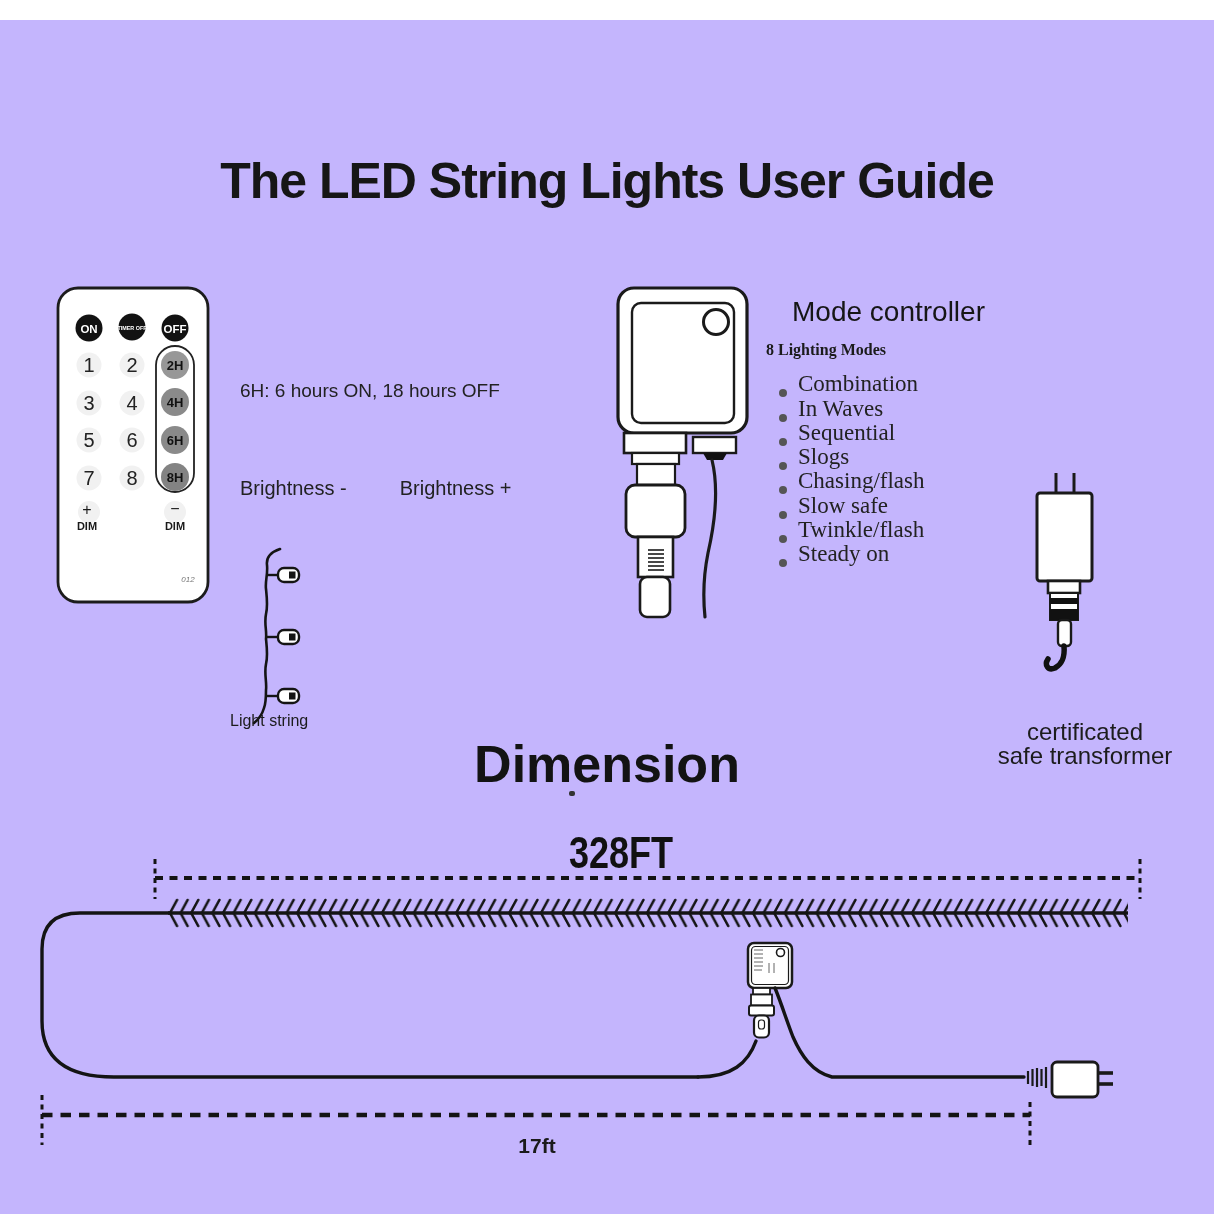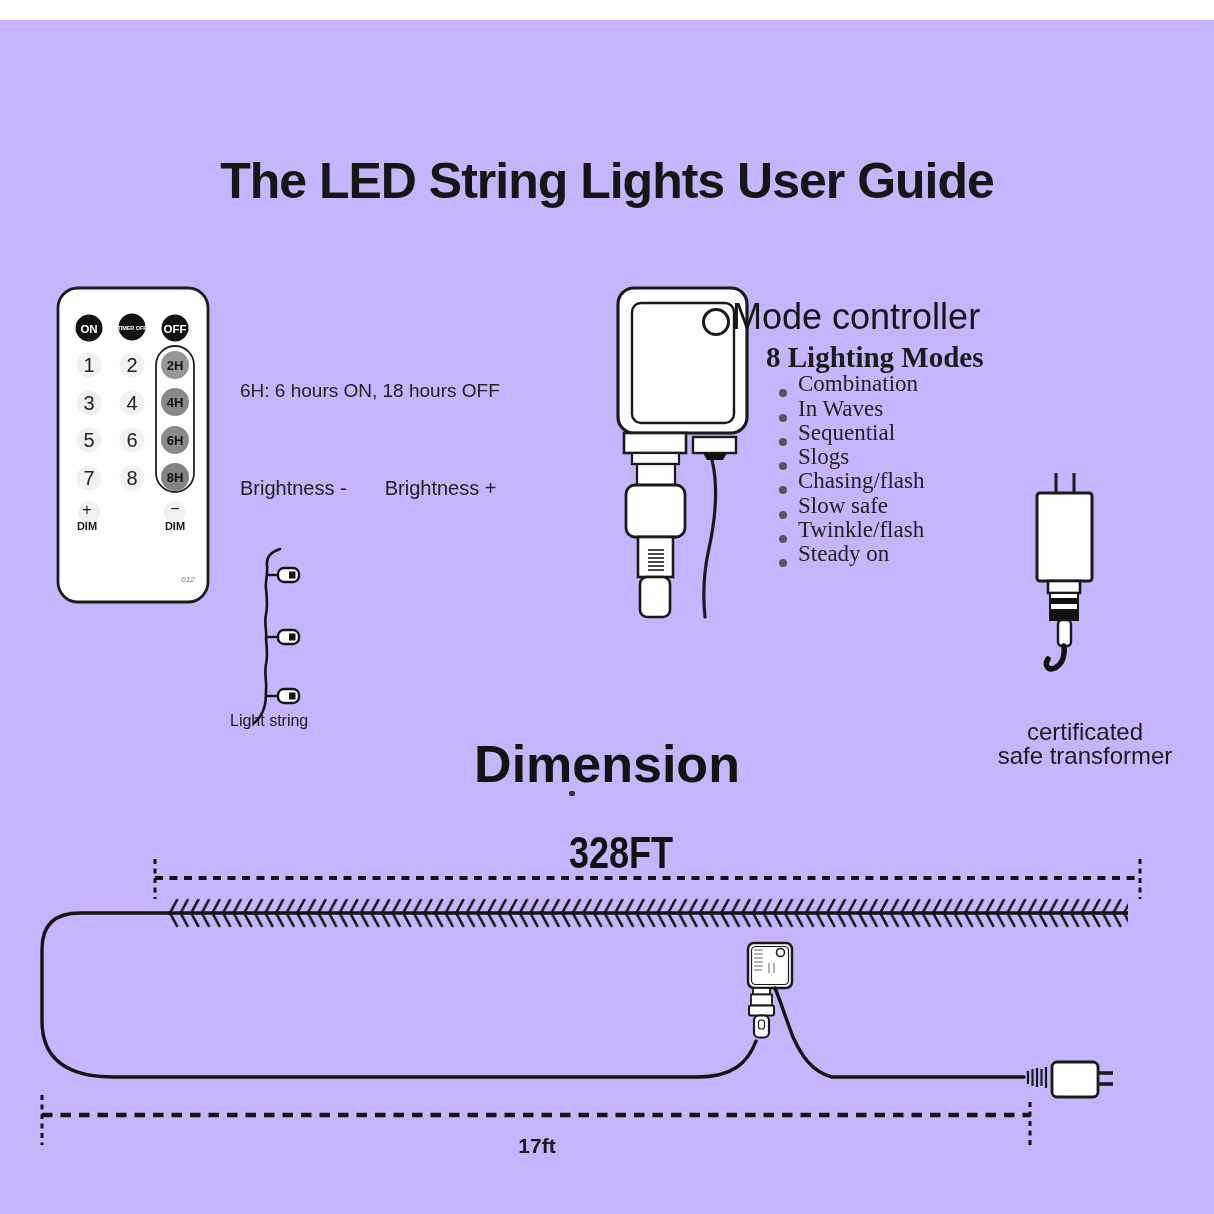--- a/index.html
+++ b/index.html
@@ -2,25 +2,25 @@
 <html><head>
 <meta charset="utf-8">
 <style>
   html,body{margin:0;padding:0;background:#fff;}
   #page{position:relative;width:1214px;height:1214px;background:#c4b5fd;overflow:hidden;
         font-family:"Liberation Sans",sans-serif;color:#1a1a1a;margin-top:20px;}
   .abs{position:absolute;}
   .title{left:0;right:0;top:132px;text-align:center;font-size:50px;font-weight:bold;
          letter-spacing:-1px;color:#161616;}
   .timer-info{left:240px;top:357px;font-size:19px;line-height:27px;color:#222;}
-  .brightness{left:240px;top:457px;font-size:20px;color:#222;display:flex;gap:38px;}
+  .brightness{left:240px;top:457px;font-size:20px;color:#222;display:flex;gap:53px;}
   .light-string-label{left:230px;top:692px;font-size:16px;color:#1c1c1c;}
-  .mode-title{left:732px;top:276px;font-size:36px;color:#161616;}
+  .mode-title{left:792px;top:276px;font-size:28px;color:#161616;}
   .modes-heading{left:766px;top:321px;font-family:"Liberation Serif",serif;
-                 font-size:29px;font-weight:bold;color:#1b1b1b;}
+                 font-size:16px;font-weight:bold;color:#1b1b1b;}
   ul.modes{left:779px;top:353px;list-style:none;margin:0;padding:0;
            font-family:"Liberation Serif",serif;font-size:23px;color:#222;}
   ul.modes li{height:24.3px;display:flex;align-items:flex-end;}
   ul.modes li .dot{width:8px;height:8px;border-radius:50%;background:#555;
                    margin-right:11px;flex:0 0 auto;}
   .transformer-label{left:980px;top:700px;width:210px;text-align:center;
                      font-size:24px;line-height:24px;color:#1c1c1c;}
   .dim-heading{left:0;right:0;top:714px;text-align:center;font-size:52px;
                font-weight:bold;color:#131313;}
   .stray-dot{left:569px;top:771px;width:6px;height:5px;background:#333;border-radius:2px;}

